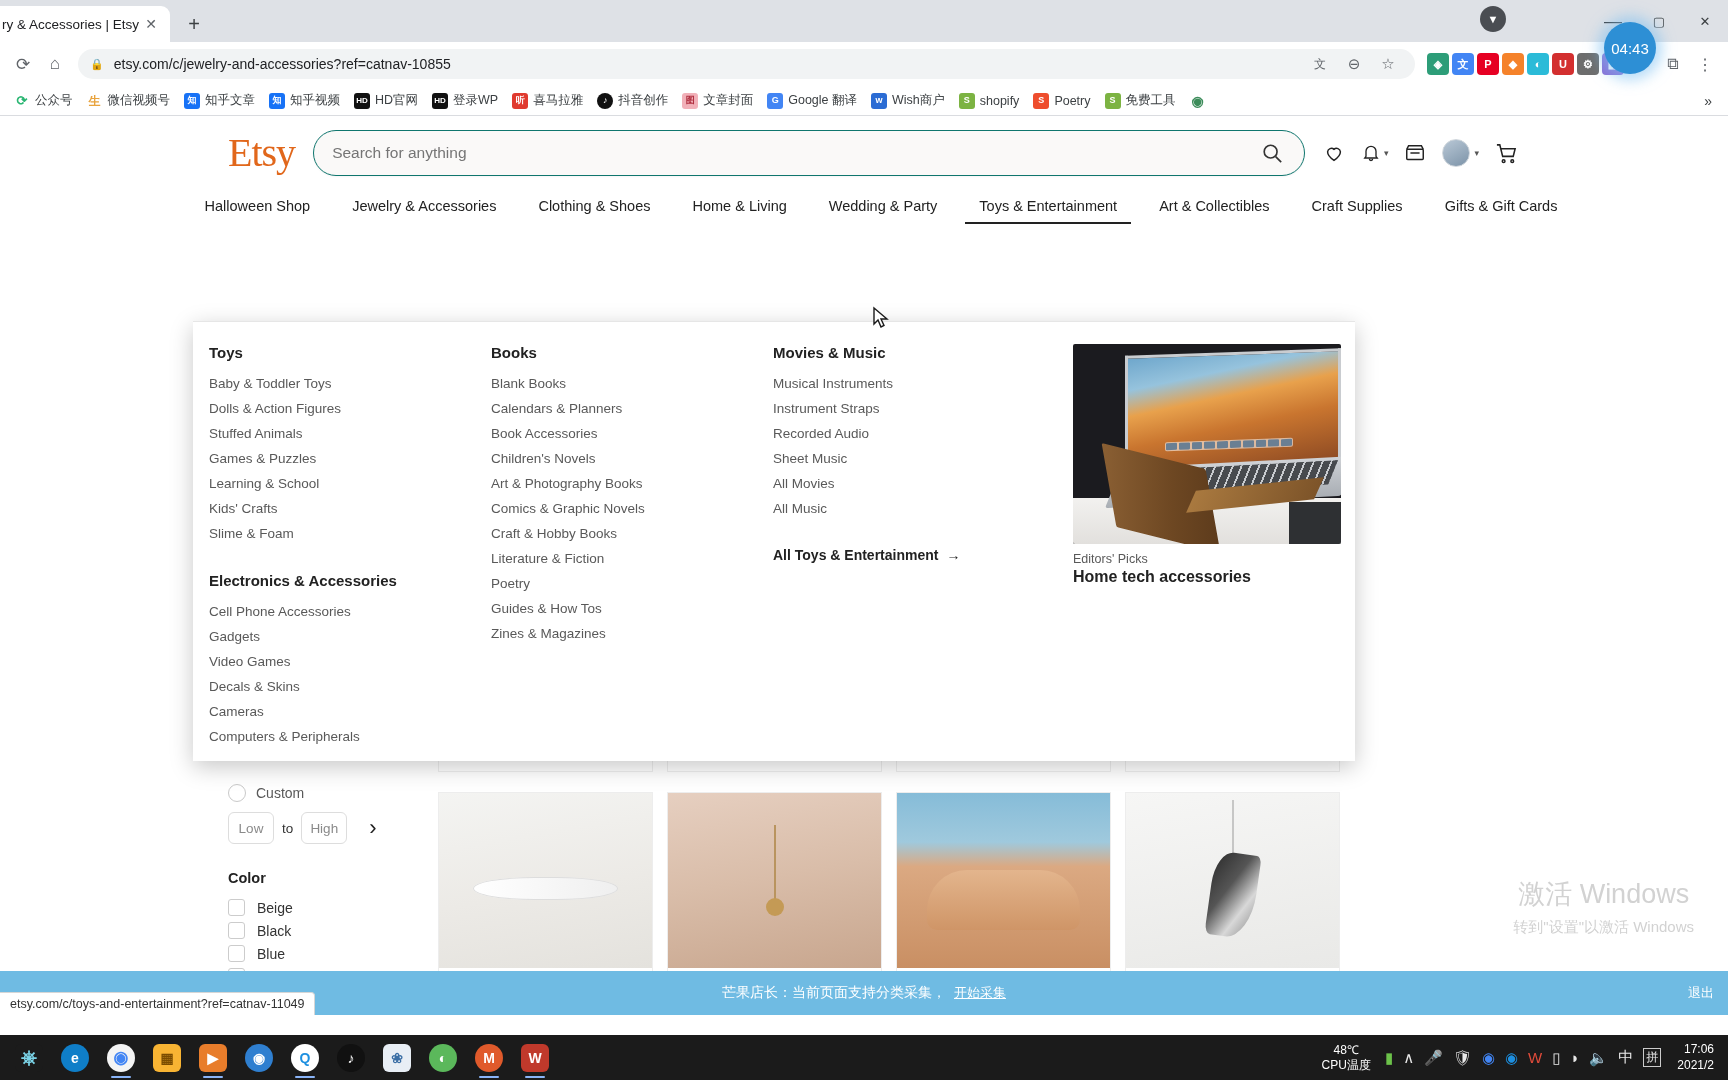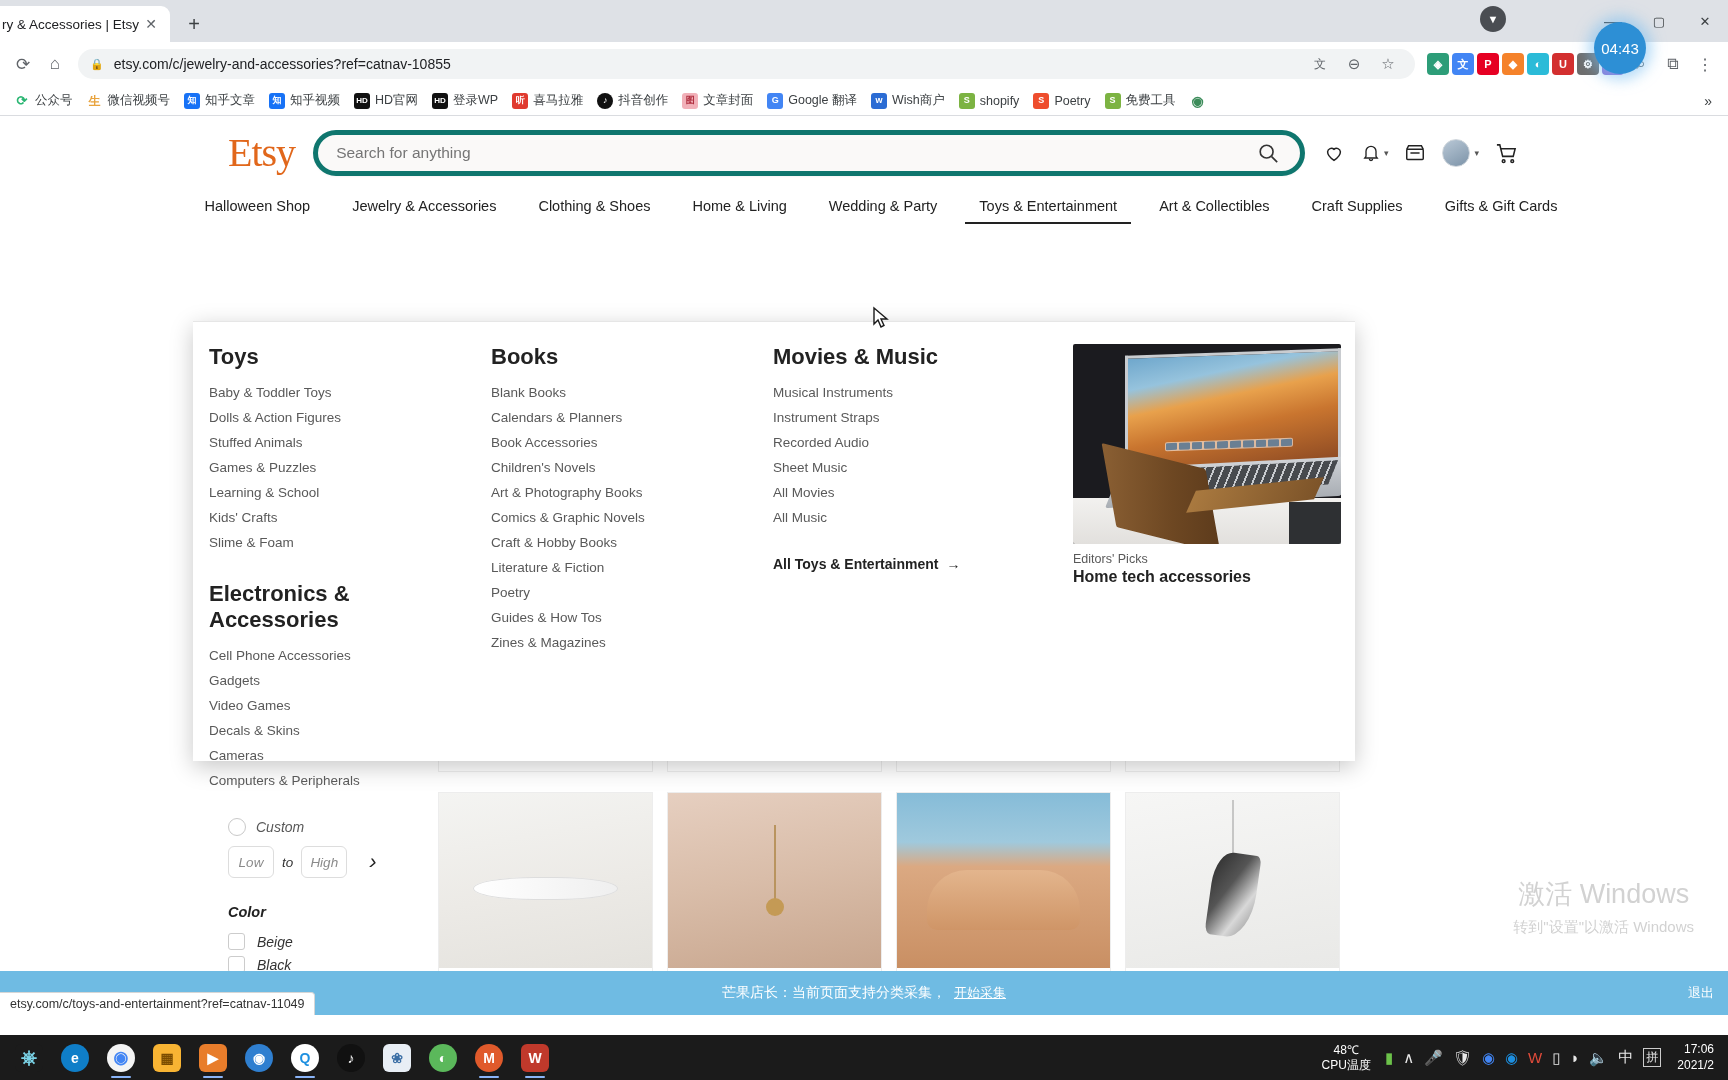--- a/index.html
+++ b/index.html
@@ -57,21 +57,21 @@
   .omnibox .lock { margin-right: 10px; font-size: 11px; color: #5f6368; }
   .url-text { font-size: 14px; color: #202124; white-space: nowrap; overflow: hidden; }
   .omni-right { display: flex; align-items: center; gap: 4px; margin-left: auto; }
   .ext-icons { display: flex; align-items: center; gap: 3px; padding-left: 4px; }
   .ext {
     width: 22px; height: 22px; border-radius: 4px; display: flex;
     align-items: center; justify-content: center; font-size: 11px;
     color: #fff; font-weight: bold; flex: 0 0 auto;
   }
   .clock-badge {
-    position: absolute; right: 82px; top: 22px; width: 52px; height: 52px;
+    position: absolute; right: 72px; top: 22px; width: 52px; height: 52px;
     background: #2d8fd5; color: #fff; border-radius: 50%;
     display: flex; align-items: center; justify-content: center;
     font-size: 15px; box-shadow: 0 0 14px 6px rgba(120,190,240,.55);
     z-index: 40;
   }
   .dl-badge {
     position: absolute; right: 222px; top: 6px; width: 26px; height: 26px;
     background: #4a4d52; color: #fff; border-radius: 50%;
     display: flex; align-items: center; justify-content: center; font-size: 11px;
     z-index: 40;
@@ -93,21 +93,21 @@
   
   .page { position: relative; width: 1728px; height: 899px; background: #fff; overflow: hidden; }
 
   .etsy-header { padding: 14px 0 0 0; }
   .etsy-top { display: flex; align-items: center; padding: 0 210px 0 228px; gap: 18px; justify-content: space-between; }
   .etsy-logo {
     font-family: "Liberation Serif", serif; font-size: 40px; color: #e1671b;
     font-weight: 400; letter-spacing: -1px; line-height: 1;
   }
   .search-wrap {
-    flex: 1; height: 46px; border: 5px solid #0f766e; border-radius: 24px;
+    flex: 1; height: 46px; border: 1px solid #0f766e; border-radius: 24px;
     background: #faf9f8; display: flex; align-items: center; padding: 0 18px;
     box-shadow: 0 1px 2px rgba(0,0,0,.04);
   }
   .search-input {
     flex: 1; border: none; outline: none; background: transparent;
     font-size: 15.5px; color: #595959; font-family: inherit;
   }
   .search-btn {
     width: 28px; height: 28px; display: flex; align-items: center; justify-content: center;
     color: #3a3a3a;
@@ -138,21 +138,21 @@
     background: #fff; box-shadow: 0 6px 22px rgba(0,0,0,.22);
     border-top: 1px solid #e6e6e6; z-index: 30; padding: 22px 0 0 0;
     display: flex;
   }
   .dd-col { padding-left: 16px; }
   .dd-col.c1 { width: 282px; }
   .dd-col.c2 { width: 282px; }
   .dd-col.c3 { width: 298px; }
   .dd-col.c4 { width: 300px; padding-left: 18px; }
   .dd-head {
-    font-size: 22px; font-weight: bold; color: #222; margin-bottom: 10px;
+    font-size: 15px; font-weight: bold; color: #222; margin-bottom: 10px;
   }
   .dd-head.second { margin-top: 26px; }
   .dd-link { font-size: 13.5px; color: #595959; padding: 5px 0; display: block; }
   .dd-all {
     font-size: 14px; font-weight: bold; color: #222; margin-top: 26px;
     display: flex; align-items: center; gap: 8px;
   }
   .picks-img {
     width: 268px; height: 200px; border-radius: 2px; overflow: hidden;
     position: relative; background: #1b1b1f;
@@ -195,21 +195,21 @@
   .desk {
     position: absolute; left: 0; bottom: 0; width: 268px; height: 46px;
     background: linear-gradient(180deg,#f2f1ef,#e2e0dd);
   }
   .chair {
     position: absolute; right: 0; bottom: 0; width: 52px; height: 42px;
     background: #2e3033;
   }
 
   
-  .filters { position: absolute; left: 228px; top: 702px; width: 230px; font-style: italic; }
+  .filters { position: absolute; left: 228px; top: 668px; width: 230px; }
   .radio-row { display: flex; align-items: center; gap: 10px; font-size: 14px; color: #595959; }
   .radio {
     width: 18px; height: 18px; border-radius: 50%; border: 1.5px solid #c9c9c9; flex: 0 0 auto;
   }
   .range-row { display: flex; align-items: center; gap: 8px; margin-top: 10px; }
   .range-box {
     width: 46px; height: 32px; border: 1px solid #ddd; border-radius: 6px;
     display: flex; align-items: center; justify-content: center;
     font-size: 13.5px; color: #8a8a8a;
   }

